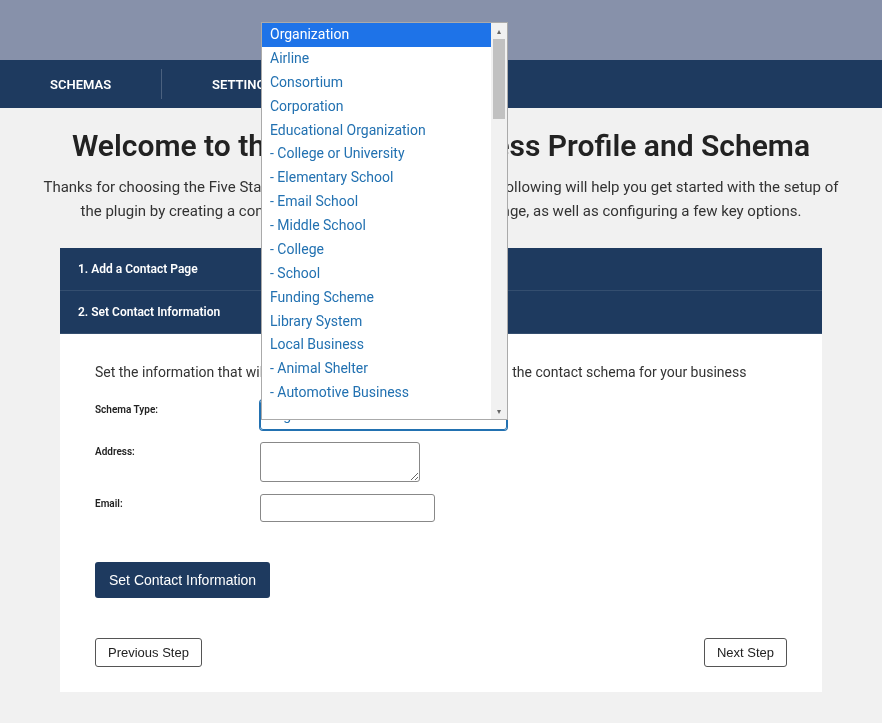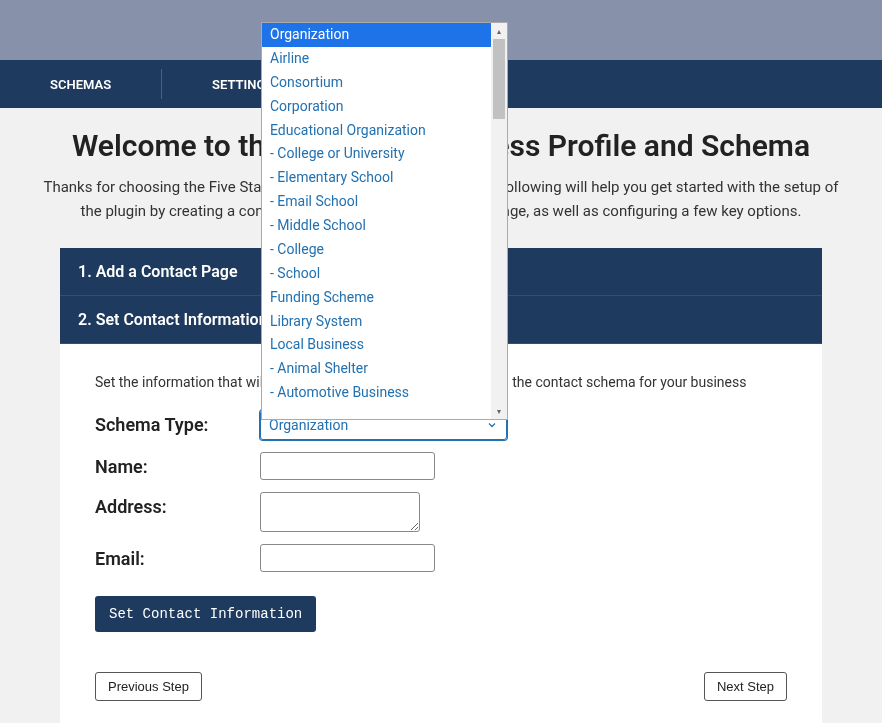--- a/index.html
+++ b/index.html
@@ -54,42 +54,42 @@
     }
     .panel {
       margin: 0 60px;
       background: #fff;
     }
     .accordion-header {
       background: #1e3a5f;
       color: #fff;
       padding: 14px 18px;
       font-weight: 600;
-      font-size: 16px;
+      font-size: 12px;
       border-bottom: 1px solid rgba(255,255,255,0.1);
       cursor: pointer;
     }
     .accordion-body {
       padding: 30px 35px 20px;
       background: #fff;
     }
     .section-desc {
       font-size: 14px;
       color: #333;
       margin-bottom: 20px;
     }
     .form-row {
       display: flex;
       align-items: flex-start;
       margin-bottom: 12px;
     }
     .form-label {
       width: 165px;
       font-weight: 600;
-      font-size: 18px;
+      font-size: 10px;
       color: #222;
       padding-top: 4px;
     }
     .form-input {
       width: 175px;
       height: 28px;
       border: 1px solid #888;
       border-radius: 3px;
       padding: 0 6px;
       font-size: 13px;
@@ -123,22 +123,21 @@
     }
     .primary-btn {
       background: #1e3a5f;
       color: #fff;
       border: none;
       padding: 10px 14px;
       font-size: 14px;
       font-weight: 500;
       border-radius: 3px;
       cursor: pointer;
-      margin-top: 12px;
-      font-family: Liberation Mono, monospace;
+      margin-top: 28px;
     }
     .nav-buttons {
       display: flex;
       justify-content: space-between;
       padding: 20px 35px 25px;
     }
     .secondary-btn {
       background: #fff;
       border: 1px solid #555;
       padding: 6px 12px;
@@ -228,24 +227,20 @@
     <div class="form-row">
       <div class="form-label">Schema Type:</div>
       <div class="select-box">
         <span>Organization</span>
         <svg class="chevron" viewBox="0 0 24 24" fill="none" stroke="#2271b1" stroke-width="2.5">
             <polyline points="6 9 12 15 18 9"></polyline>
           </svg>
       </div>
     </div>
 
-    <div class="form-row">
-      <div class="form-label">Name:</div>
-      <input class="form-input" type="text" style="">
-    </div>
 
     <div class="form-row">
       <div class="form-label">Address:</div>
       <textarea class="form-textarea" style=""></textarea>
     </div>
 
 
     <div class="form-row">
       <div class="form-label">Email:</div>
       <input class="form-input" type="text" style="">

